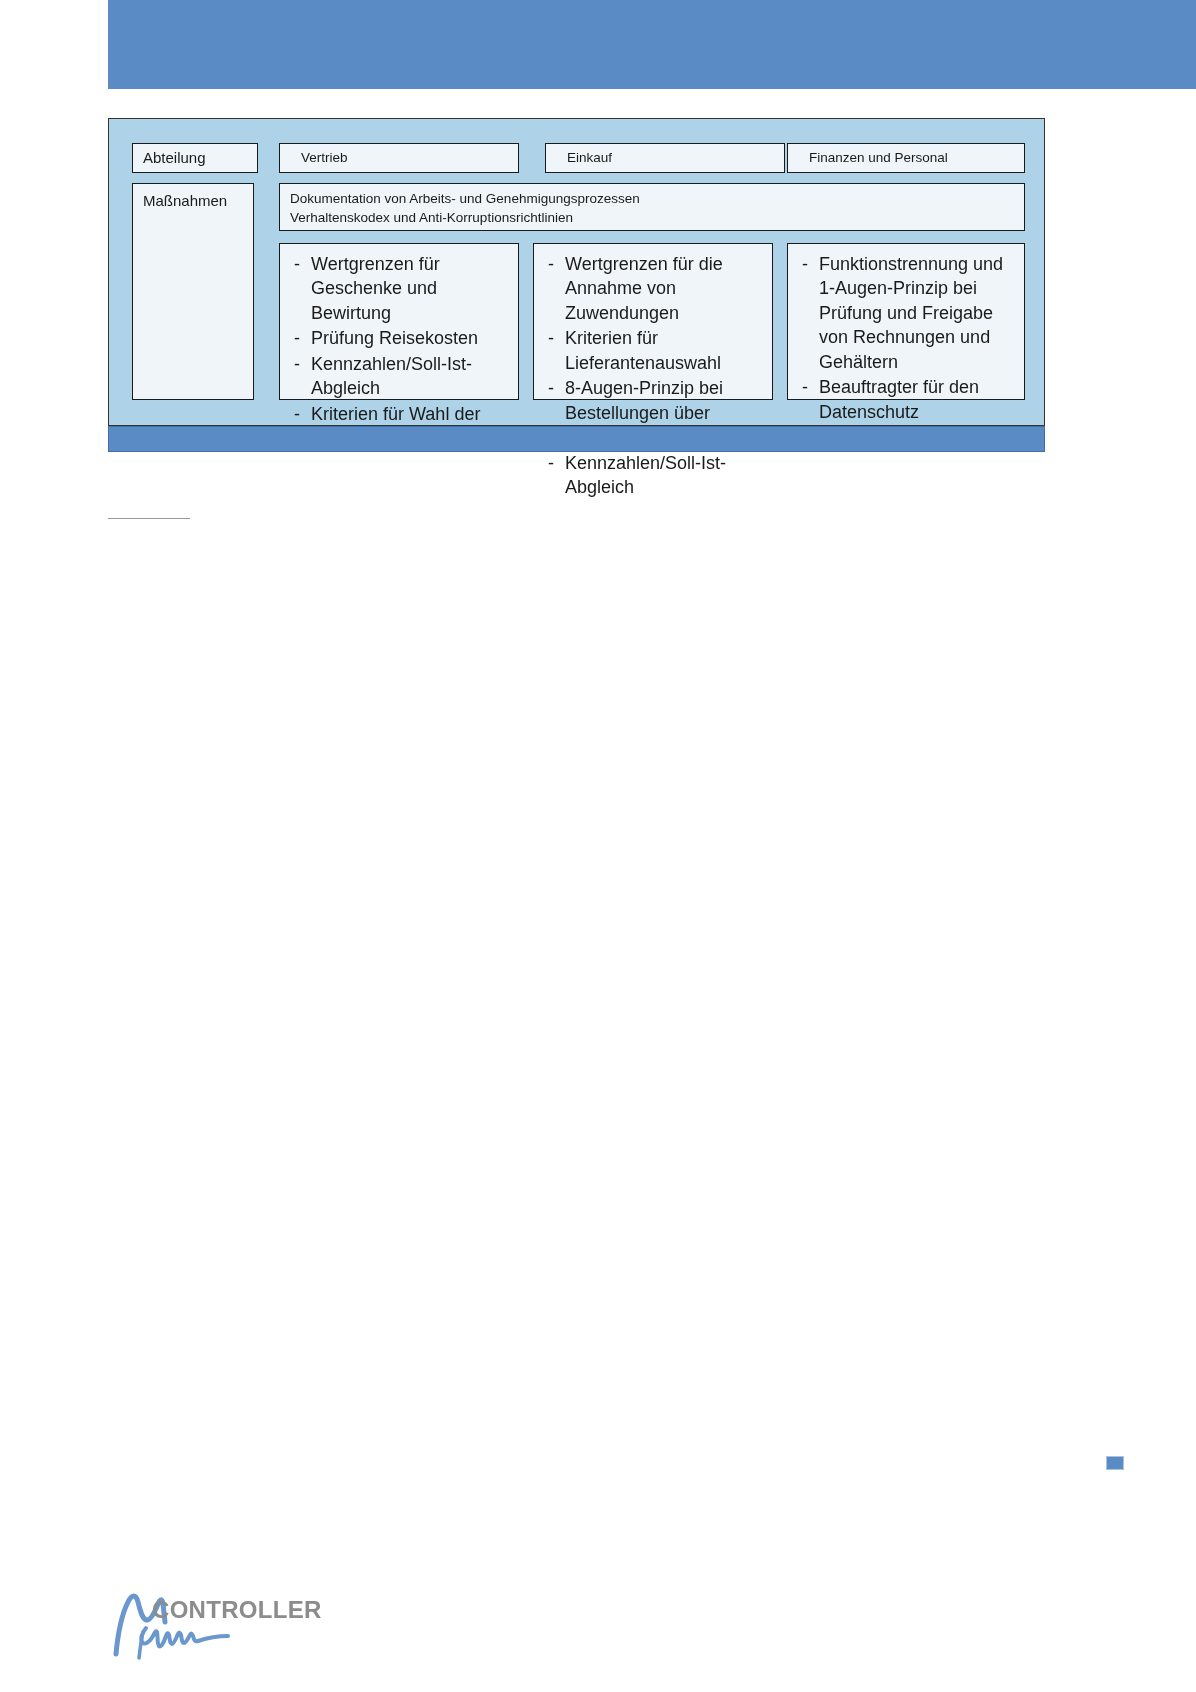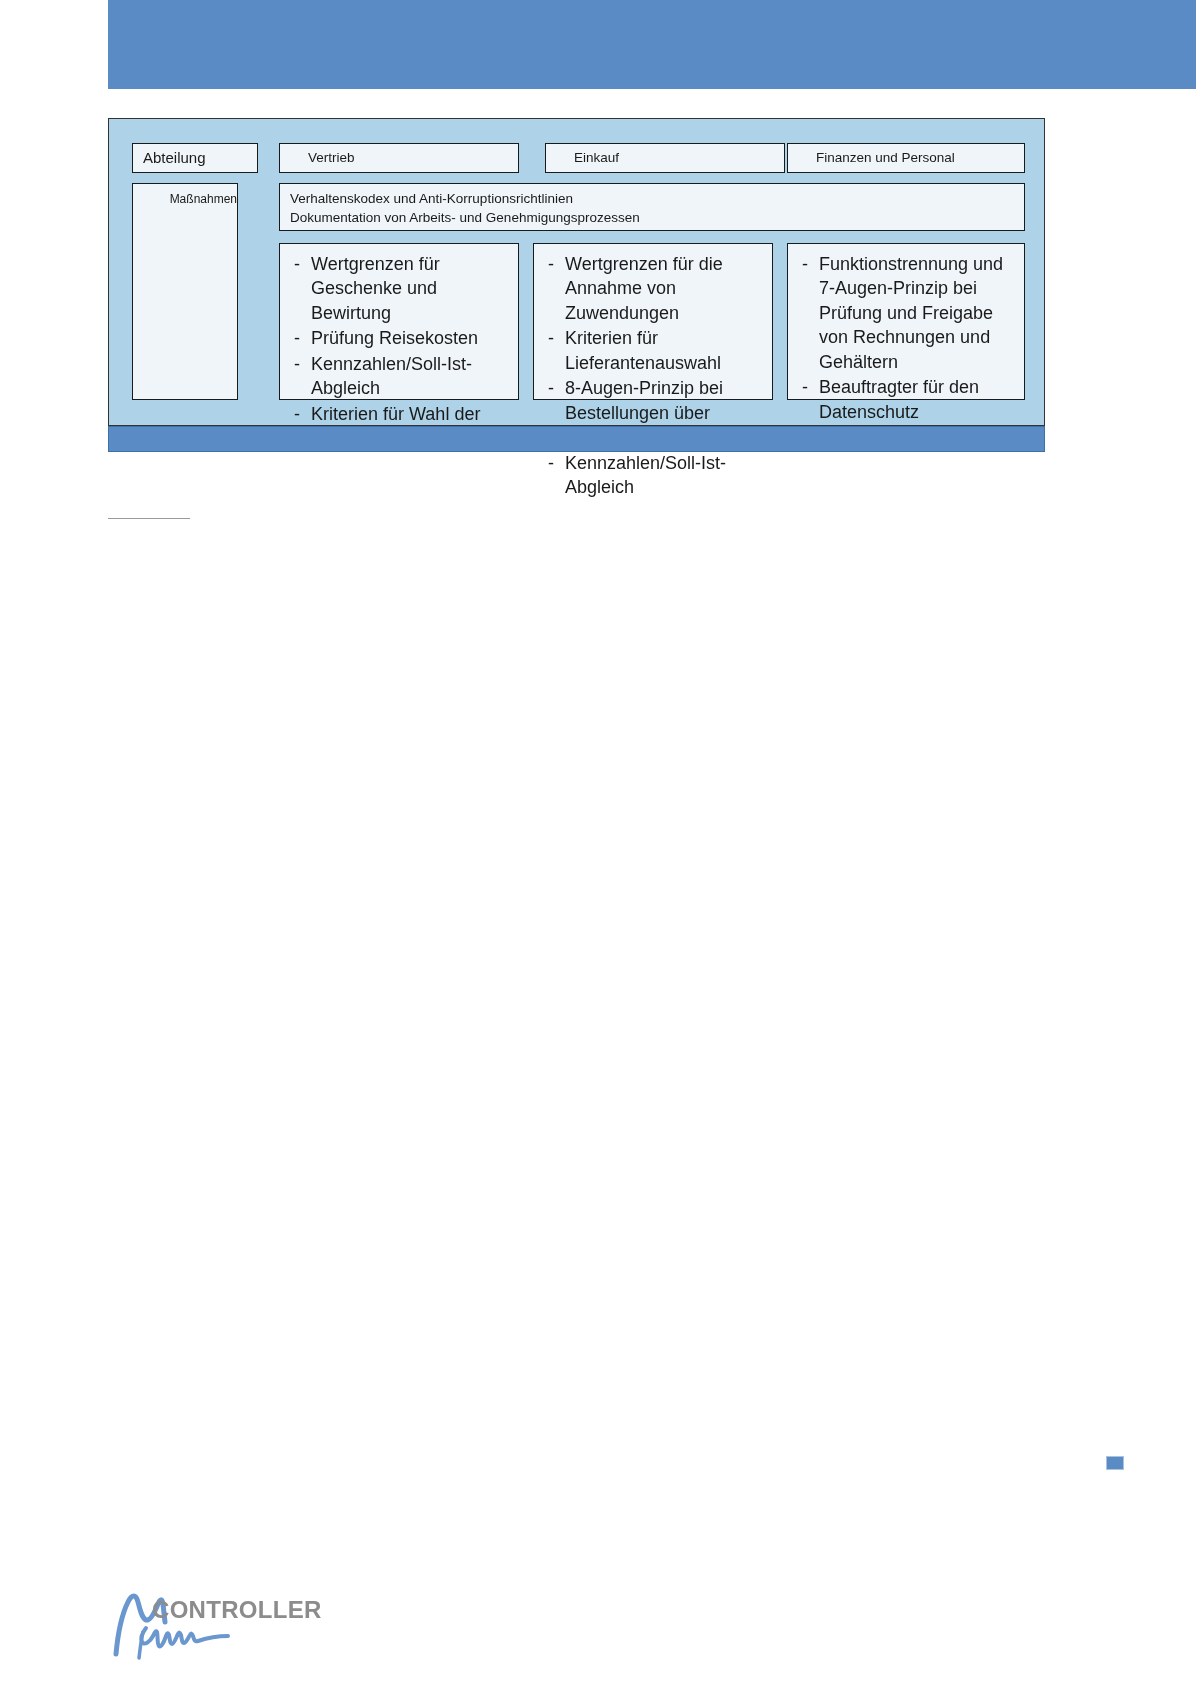--- a/index.html
+++ b/index.html
@@ -67,36 +67,35 @@
     display: flex;
     align-items: center;
     padding-left: 10px;
     font-size: 15px;
   }
   .dept {
     top: 24px;
     height: 30px;
     display: flex;
     align-items: center;
-    padding-left: 28px;
+    padding-left: 21px;
     font-size: 13.5px;
   }
   .dept-0 { left: 170px;  width: 240px; }
   .dept-1 { left: 436px;  width: 240px; text-align: right; }
   .dept-2 { left: 678px;  width: 238px; }
 
   
   .lbl-massnahmen {
     left: 23px;
     top: 64px;
-    width: 106px;
+    width: 122px;
     height: 217px;
     padding: 7px 0 0 10px;
-    font-size: 12px;
-    text-align: right;
+    font-size: 15px;
   }
 
   
   .common {
     left: 170px;
     top: 64px;
     width: 746px;
     height: 48px;
     padding: 6px 10px 0 10px;
   }
@@ -182,22 +181,22 @@
 
   <div class="box dept dept-0">Vertrieb</div>
 
   <div class="box dept dept-1">Einkauf</div>
 
   <div class="box dept dept-2">Finanzen und Personal</div>
 
   <div class="box lbl-massnahmen">Maßnahmen</div>
 
   <div class="box common">
+    <div>Dokumentation von Arbeits- und Genehmigungsprozessen</div>
     <div>Verhaltenskodex und Anti-Korruptionsrichtlinien</div>
-    <div>Dokumentation von Arbeits- und Genehmigungsprozessen</div>
   </div>
 
   <div class="box col col-0">
     <ul class="bullets">
       <li>Wertgrenzen für Geschenke und Bewirtung</li>
       <li>Prüfung Reisekosten</li>
       <li>Kennzahlen/Soll-Ist-Abgleich</li>
       <li>Kriterien für Wahl der Geschäftspartner</li>
     </ul>
   </div>
@@ -206,21 +205,21 @@
     <ul class="bullets">
       <li>Wertgrenzen für die Annahme von Zuwendungen</li>
       <li>Kriterien für Lieferantenauswahl</li>
       <li>8-Augen-Prinzip bei Bestellungen über bestimmten Wert</li>
       <li>Kennzahlen/Soll-Ist-Abgleich</li>
     </ul>
   </div>
 
   <div class="box col col-2">
     <ul class="bullets">
-      <li>Funktionstrennung und 7-Augen-Prinzip bei Prüfung und Freigabe von Rechnungen und Gehältern</li>
+      <li>Funktionstrennung und 1-Augen-Prinzip bei Prüfung und Freigabe von Rechnungen und Gehältern</li>
       <li>Beauftragter für den Datenschutz</li>
     </ul>
   </div>
 
 </div>
 
 <div class="bottom-bar"></div>
 
 <div class="rule-mark"></div>
 <div class="blue-square"></div>

